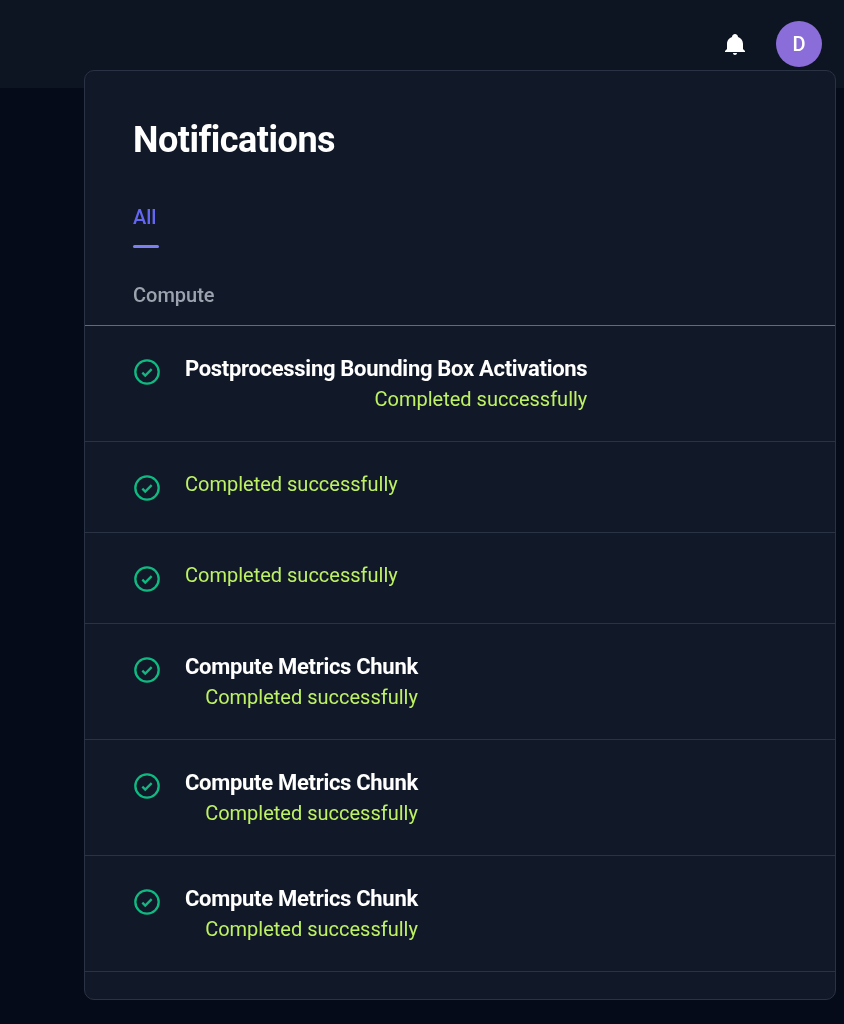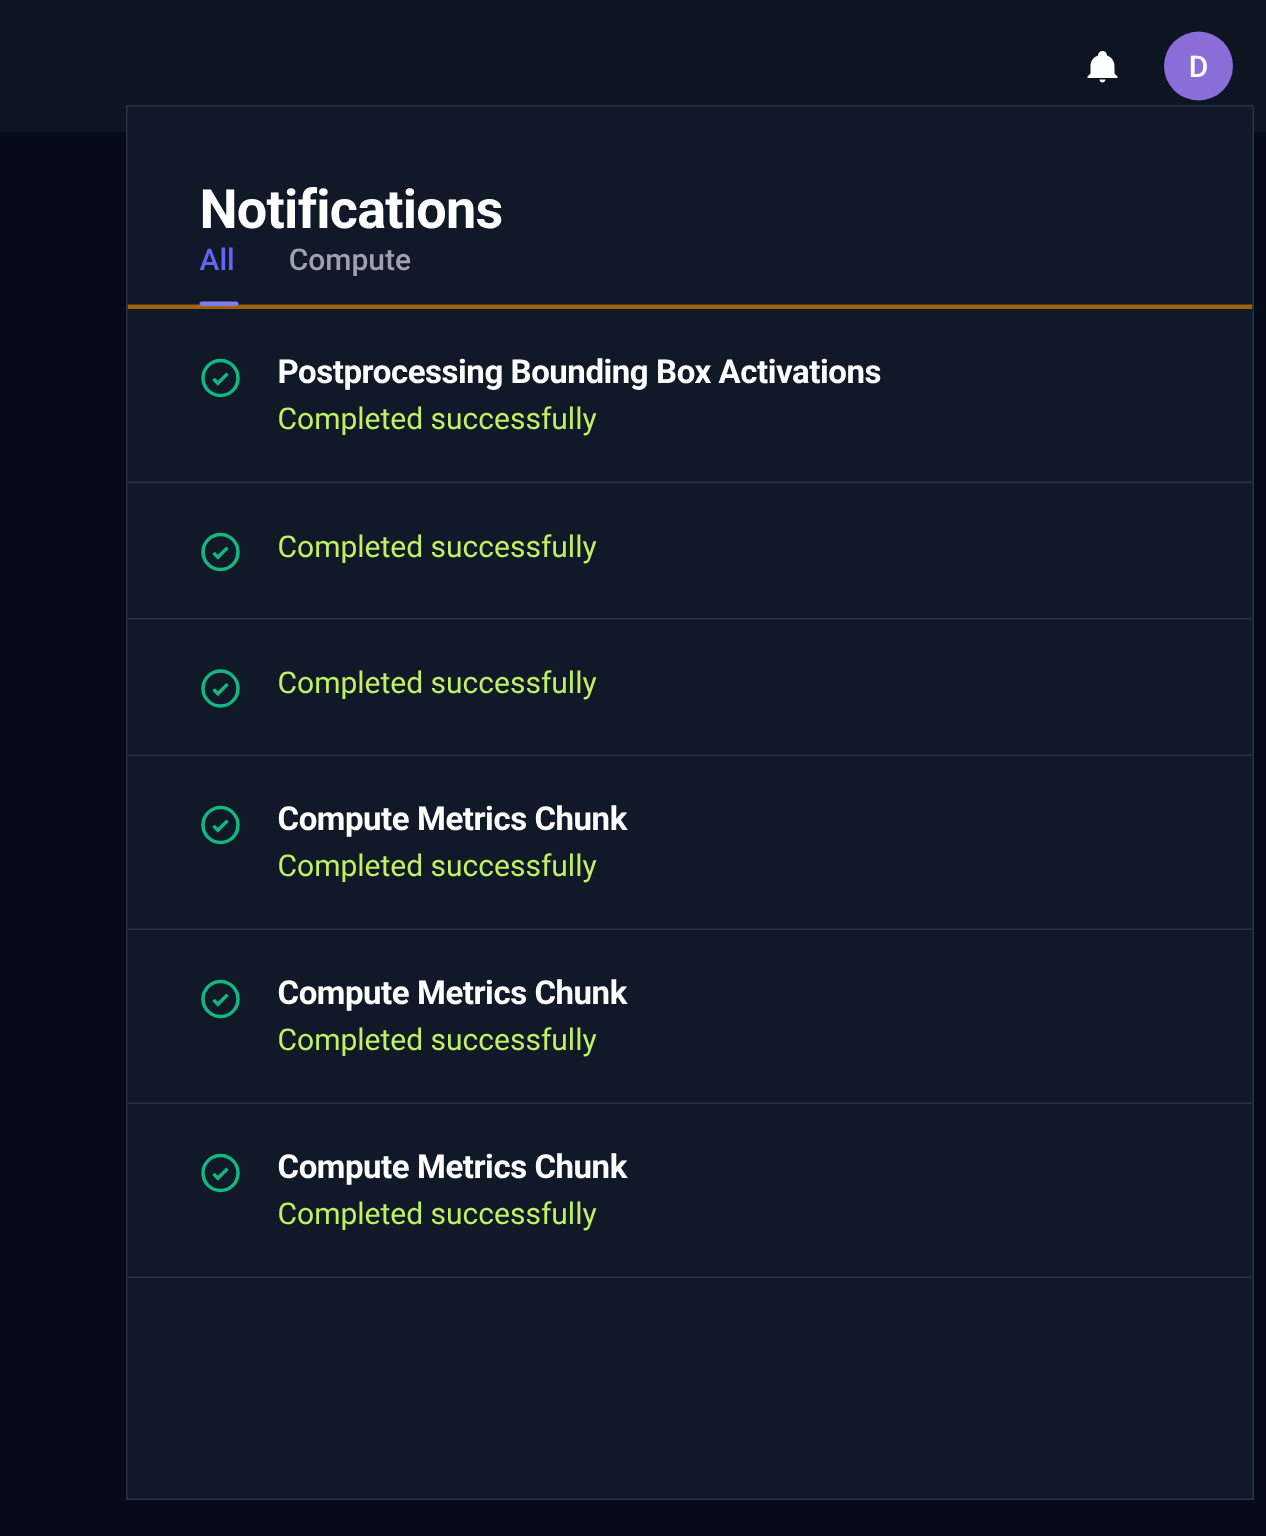--- a/index.html
+++ b/index.html
@@ -49,39 +49,41 @@
       font-weight: 500;
     }
     .panel {
       position: absolute;
       left: 84px;
       top: 70px;
       width: 752px;
       height: 930px;
       background: #111827;
       border: 1px solid #2a3344;
-      border-radius: 0;
+      border-radius: 10px;
       overflow: hidden;
       display: flex;
       flex-direction: column;
     }
     .panel-header {
       padding: 48px 48px 0 48px;
     }
     .panel-title {
       color: #ffffff;
       font-size: 36px;
       font-weight: 700;
       letter-spacing: -0.5px;
     }
     .tabs {
       display: flex;
       gap: 36px;
-      border-bottom: 3px solid #a16207;
+      margin-top: 44px;
+      border-bottom: 1px solid #a16207;
       padding: 0 48px;
+      flex-direction: column;
     }
     .tab {
       padding: 0 0 18px 0;
       font-size: 20px;
       font-weight: 500;
       color: #9ca3af;
       cursor: pointer;
       position: relative;
     }
     .tab.active {
@@ -126,20 +128,21 @@
       margin-top: 2px;
     }
     .status-icon svg {
       width: 28px;
       height: 28px;
     }
     .item-text {
       display: flex;
       flex-direction: column;
       gap: 6px;
+      align-items: flex-end;
     }
     .item-title {
       color: #ffffff;
       font-size: 22px;
       font-weight: 700;
       letter-spacing: -0.3px;
     }
     .item-subtitle {
       color: #bef264;
       font-size: 20px;

